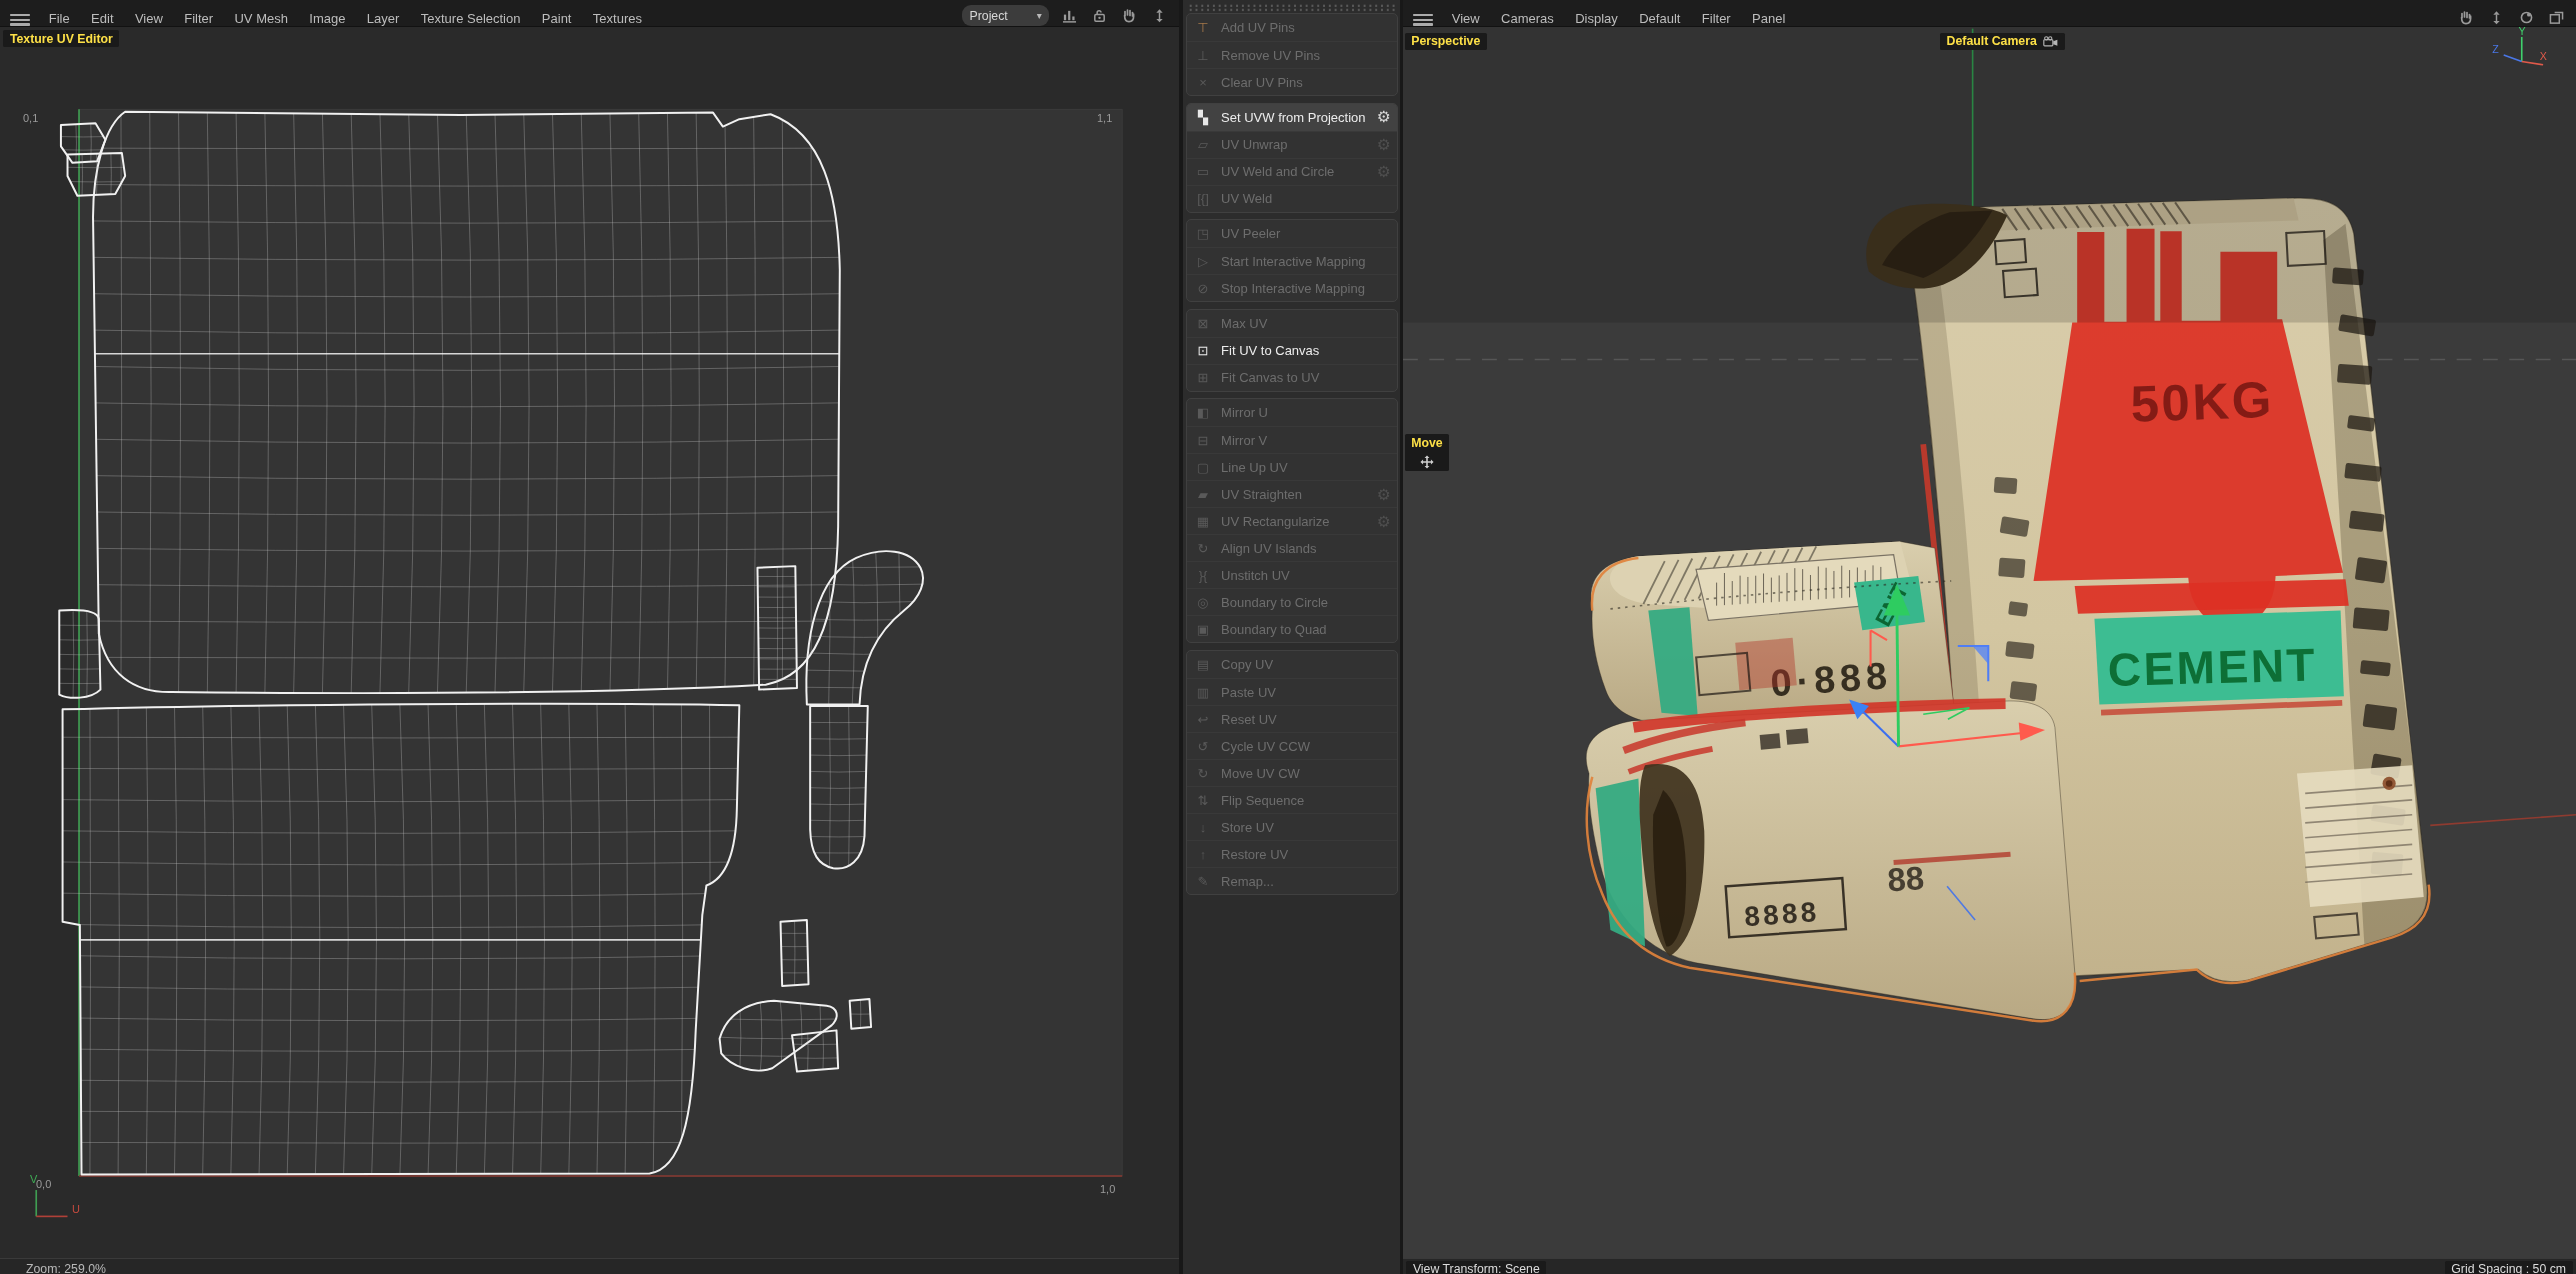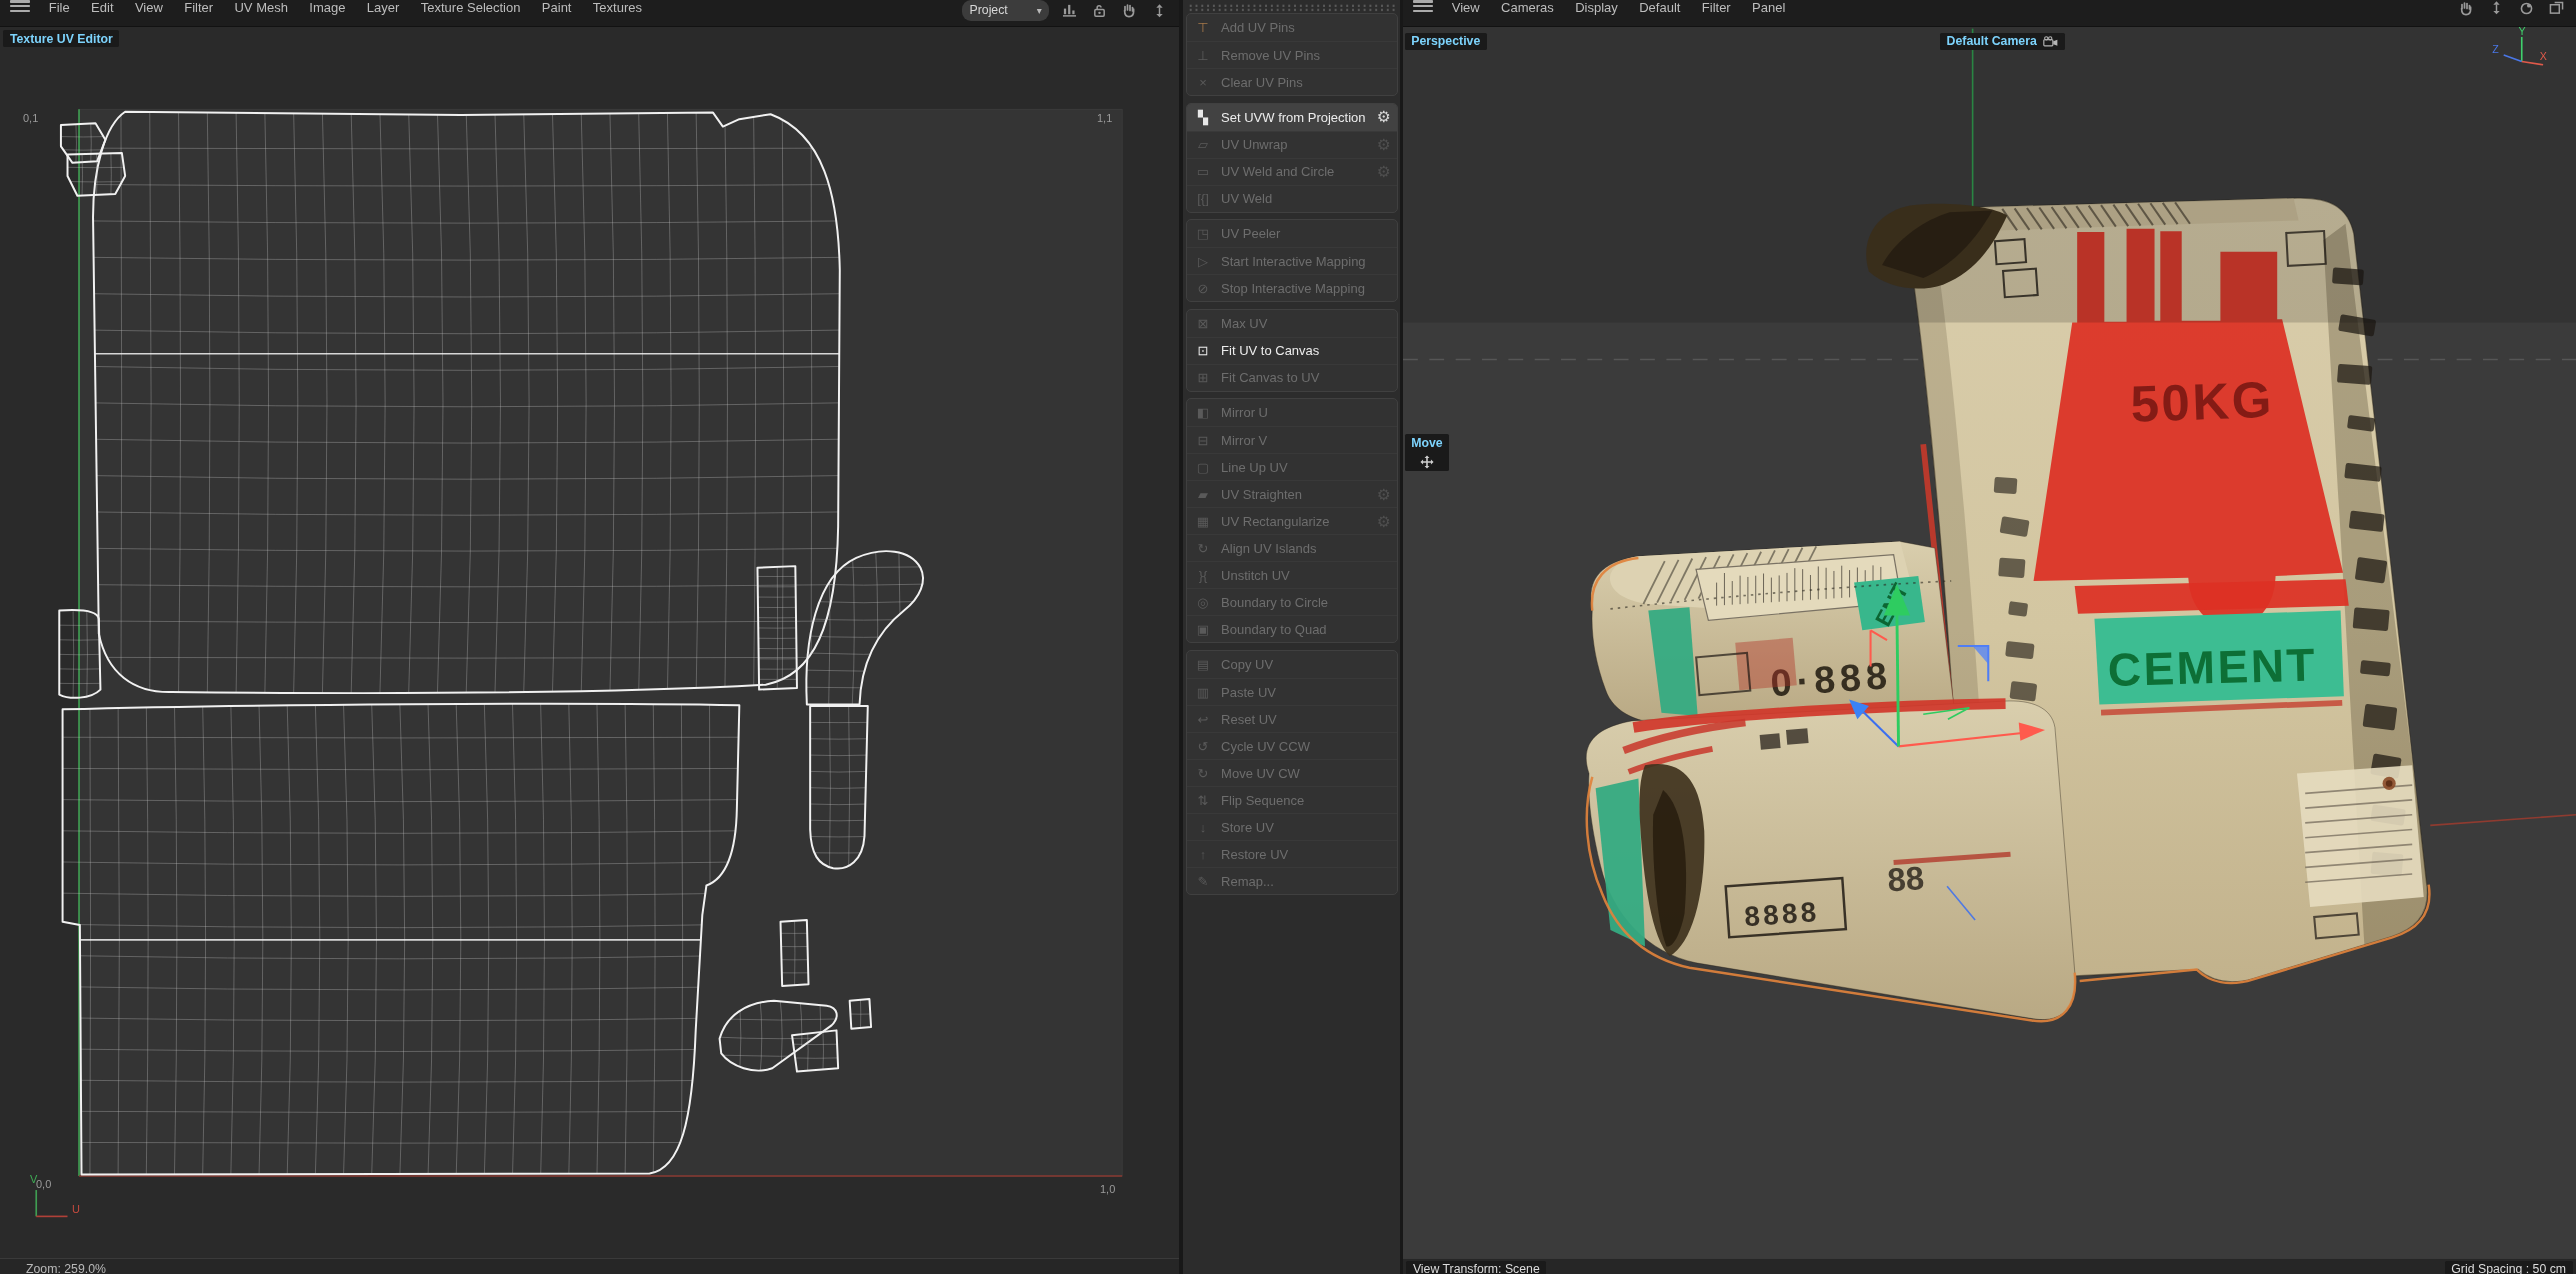--- a/index.html
+++ b/index.html
@@ -6,38 +6,38 @@
     font-family:"Liberation Sans",sans-serif;}
   *{box-sizing:border-box;}
   .pane{position:absolute;top:0;bottom:0;}
   #left-pane{left:0;width:1179px;background:#2a2a2a;}
   #cmd-panel{left:1183px;width:217px;background:#2c2c2c;}
   #right-pane{left:1403px;width:1173px;background:#3b3b3b;}
   .vdiv{position:absolute;top:0;bottom:0;width:4.1px;background:#181818;z-index:9;}
   #div1{left:1179px;}#div2{left:1400px;width:3.3px;}
 
   .menubar{position:absolute;top:0;left:0;right:0;height:27px;background:#1d1d1d;
-    border-bottom:0.8px solid #121212;display:flex;align-items:flex-start;padding:0 6.6px;z-index:8;}
+    border-bottom:0.8px solid #121212;display:flex;align-items:flex-end;padding:0 6.6px;z-index:8;}
   .menu-item{color:#bdbdbd;font-size:13px;padding:0 10.7px;white-space:nowrap;cursor:default;}
   .burger{width:20px;height:12.3px;display:flex;flex-direction:column;justify-content:space-between;margin:0 8.2px 0 3.3px;flex:none;}
   .burger i{display:block;height:2.5px;background:#ababab;border-radius:0.8px;}
   .mb-right{margin-left:auto;display:flex;align-items:center;gap:10px;padding-right:3.3px;}
   .select{display:flex;align-items:center;background:#3c3c3c;border-radius:9px;height:20.6px;width:87px;
     padding:0 7.4px;color:#d8d8d8;font-size:12.3px;}
   .select .chev{margin-left:auto;color:#b9b9b9;font-size:10px;}
   .ticon{width:20px;height:16.5px;display:flex;align-items:center;justify-content:center;}
 
   .canvas{position:absolute;left:0;right:0;top:27px;bottom:0;overflow:hidden;}
   #uv-canvas{background:#2a2a2a;}
   #uv-svg,#vp-svg{position:absolute;inset:0;width:100%;height:100%;}
   .gl{stroke:#c2c2c2;stroke-opacity:.42;fill:none;stroke-width:1;}
   .bound{stroke:#f1f1f1;stroke-width:2.4;fill:none;stroke-linejoin:round;}
   .seam{stroke:#ffffff;stroke-opacity:.8;stroke-width:2;fill:none;}
   .uvlab{position:absolute;color:#9b9b9b;font-size:11px;z-index:3;}
-  .hudlabel{position:absolute;background:#1a1a1a;color:#7dd3fc;font-size:12.3px;font-weight:700;
+  .hudlabel{position:absolute;background:#1a1a1a;color:#fde047;font-size:12.3px;font-weight:700;
     padding:1.6px 6.6px;border-radius:1.6px;display:flex;align-items:center;gap:5.8px;z-index:4;}
   .statusbar{position:absolute;left:0;right:0;top:1258px;height:21.4px;background:#262626;
     border-top:0.8px solid #3a3a3a;display:flex;align-items:center;font-size:12.3px;color:#b9b9b9;z-index:10;padding:0 3.3px;}
   .sbox{background:#1a1a1a;color:#dcdcdc;padding:1.6px 6.6px;border-radius:1.6px;white-space:nowrap;}
 
   .grip{height:9px;margin:2.5px 4.1px 1.6px;
     background-image:radial-gradient(circle,#5c5c5c 0.9px,transparent 1.2px);
     background-size:5.8px 4.1px;background-position:0.8px 0.8px;}
   .group{margin:1.6px 2.5px 6.6px;background:#323232;border:0.8px solid #404040;border-radius:5px;overflow:hidden;}
   .crow{height:27px;display:flex;align-items:center;padding:0 5.8px;font-size:13px;color:#6d6d6d;}

